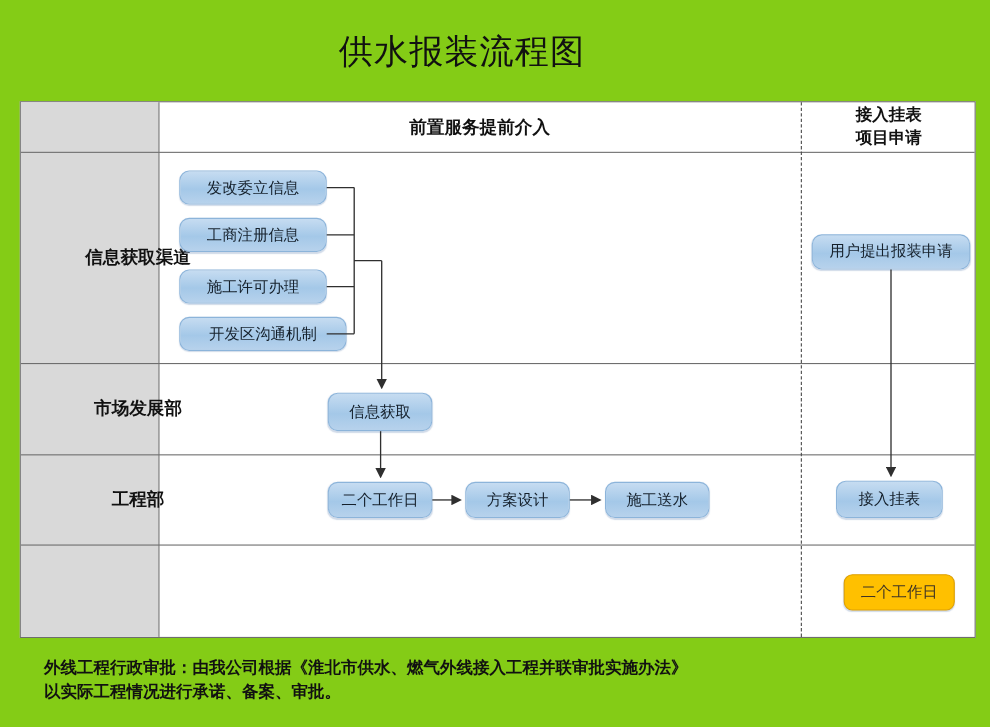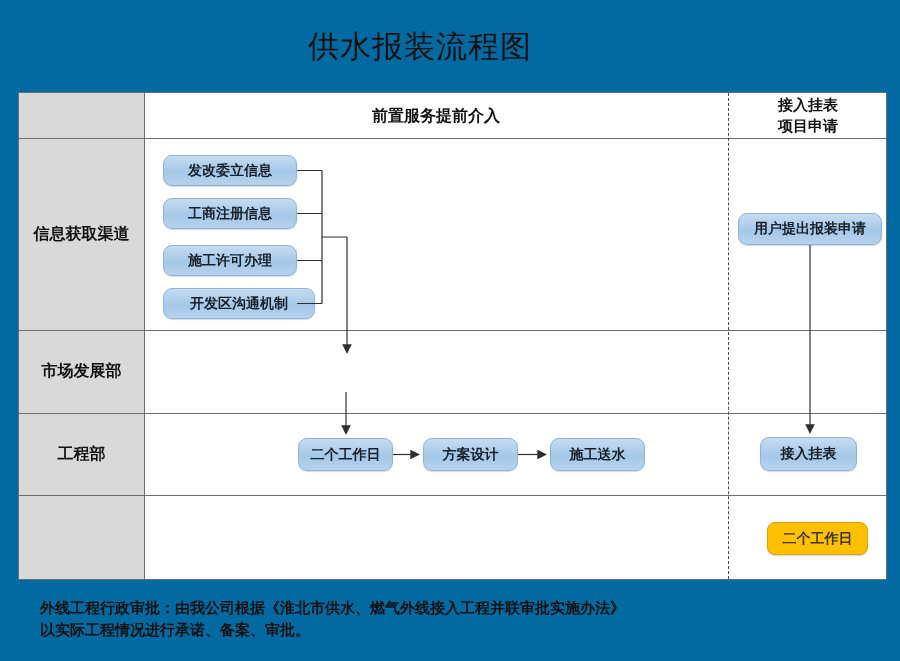--- a/index.html
+++ b/index.html
@@ -1,17 +1,17 @@
 <!DOCTYPE html>
 <html><head>
 <meta charset="utf-8">
 <style>
   html,body{margin:0;padding:0;background:#ffffff;}
   .canvas{
-    position:relative;width:900px;height:661px;background:#0369a1;overflow:hidden;
+    position:relative;width:900px;height:661px;background:#84cc16;overflow:hidden;
     font-family:"Liberation Serif","DejaVu Serif",serif;color:#1a1a1a;
   }
   .title{
     position:absolute;left:0;top:26px;width:840px;text-align:center;
     font-size:31px;letter-spacing:1px;color:#111;
   }
   
   .table{
     position:absolute;left:18px;top:92px;width:869px;height:488px;
     border:1.5px solid #6e6e6e;box-sizing:border-box;background:#ffffff;
@@ -25,29 +25,29 @@
     display:flex;align-items:center;justify-content:center;
     font-size:16px;font-weight:bold;color:#111;
   }
   .hdr-right{
     position:absolute;left:709px;top:0;width:160px;height:46px;
     display:flex;flex-direction:column;align-items:center;justify-content:center;
     font-size:15px;font-weight:bold;line-height:21px;color:#111;
   }
   .lane-label{
     position:absolute;left:0;width:125px;display:flex;align-items:center;justify-content:center;
-    font-size:16px;font-weight:bold;color:#111;
+    font-size:16px;font-weight:bold;color:#111;padding-left:44px;
   }
   
   .node{
     position:absolute;box-sizing:border-box;border-radius:9px;
     border:1px solid #8cb4da;
     background:linear-gradient(180deg,#c6dcf1 0%,#a4c8e8 55%,#b7d2ec 100%);
     display:flex;align-items:center;justify-content:center;
-    font-size:14px;font-weight:bold;color:#15202b;
+    font-size:14px;font-weight:normal;color:#15202b;
     box-shadow:0 1px 1px rgba(120,150,190,.35);
   }
   .node.orange{
     background:#ffc000;border:1.5px solid #dfa000;border-radius:8px;color:#3f3425;margin-left:12px;
   }
   
   .connectors{position:absolute;left:0;top:0;pointer-events:none;}
   
   .footer{
     position:absolute;left:40px;top:597px;width:640px;
@@ -80,20 +80,21 @@
     <div class="lane-label" style="top:46px;height:191px">信息获取渠道</div>
     <div class="lane-label" style="top:237px;height:83px">市场发展部</div>
     <div class="lane-label" style="top:320px;height:82px">工程部</div>
   </div>
 
   <div class="node" style="left:163px;top:155px;width:134px;height:31px">发改委立信息</div>
   <div class="node" style="left:163px;top:198px;width:134px;height:31px">工商注册信息</div>
   <div class="node" style="left:163px;top:245px;width:134px;height:31px">施工许可办理</div>
   <div class="node" style="left:163px;top:288px;width:152px;height:31px">开发区沟通机制</div>
 
+  <div class="node" style="left:298px;top:357px;width:95px;height:35px">信息获取</div>
 
   <div class="node" style="left:298px;top:438px;width:95px;height:33px">二个工作日</div>
   <div class="node" style="left:423px;top:438px;width:95px;height:33px">方案设计</div>
   <div class="node" style="left:550px;top:438px;width:95px;height:33px">施工送水</div>
 
   <div class="node" style="left:738px;top:213px;width:144px;height:32px">用户提出报装申请</div>
   <div class="node" style="left:760px;top:437px;width:97px;height:34px">接入挂表</div>
   <div class="node orange" style="left:755px;top:522px;width:101px;height:33px">二个工作日</div>
 
   <svg class="connectors" width="900" height="661" viewBox="0 0 900 661">

